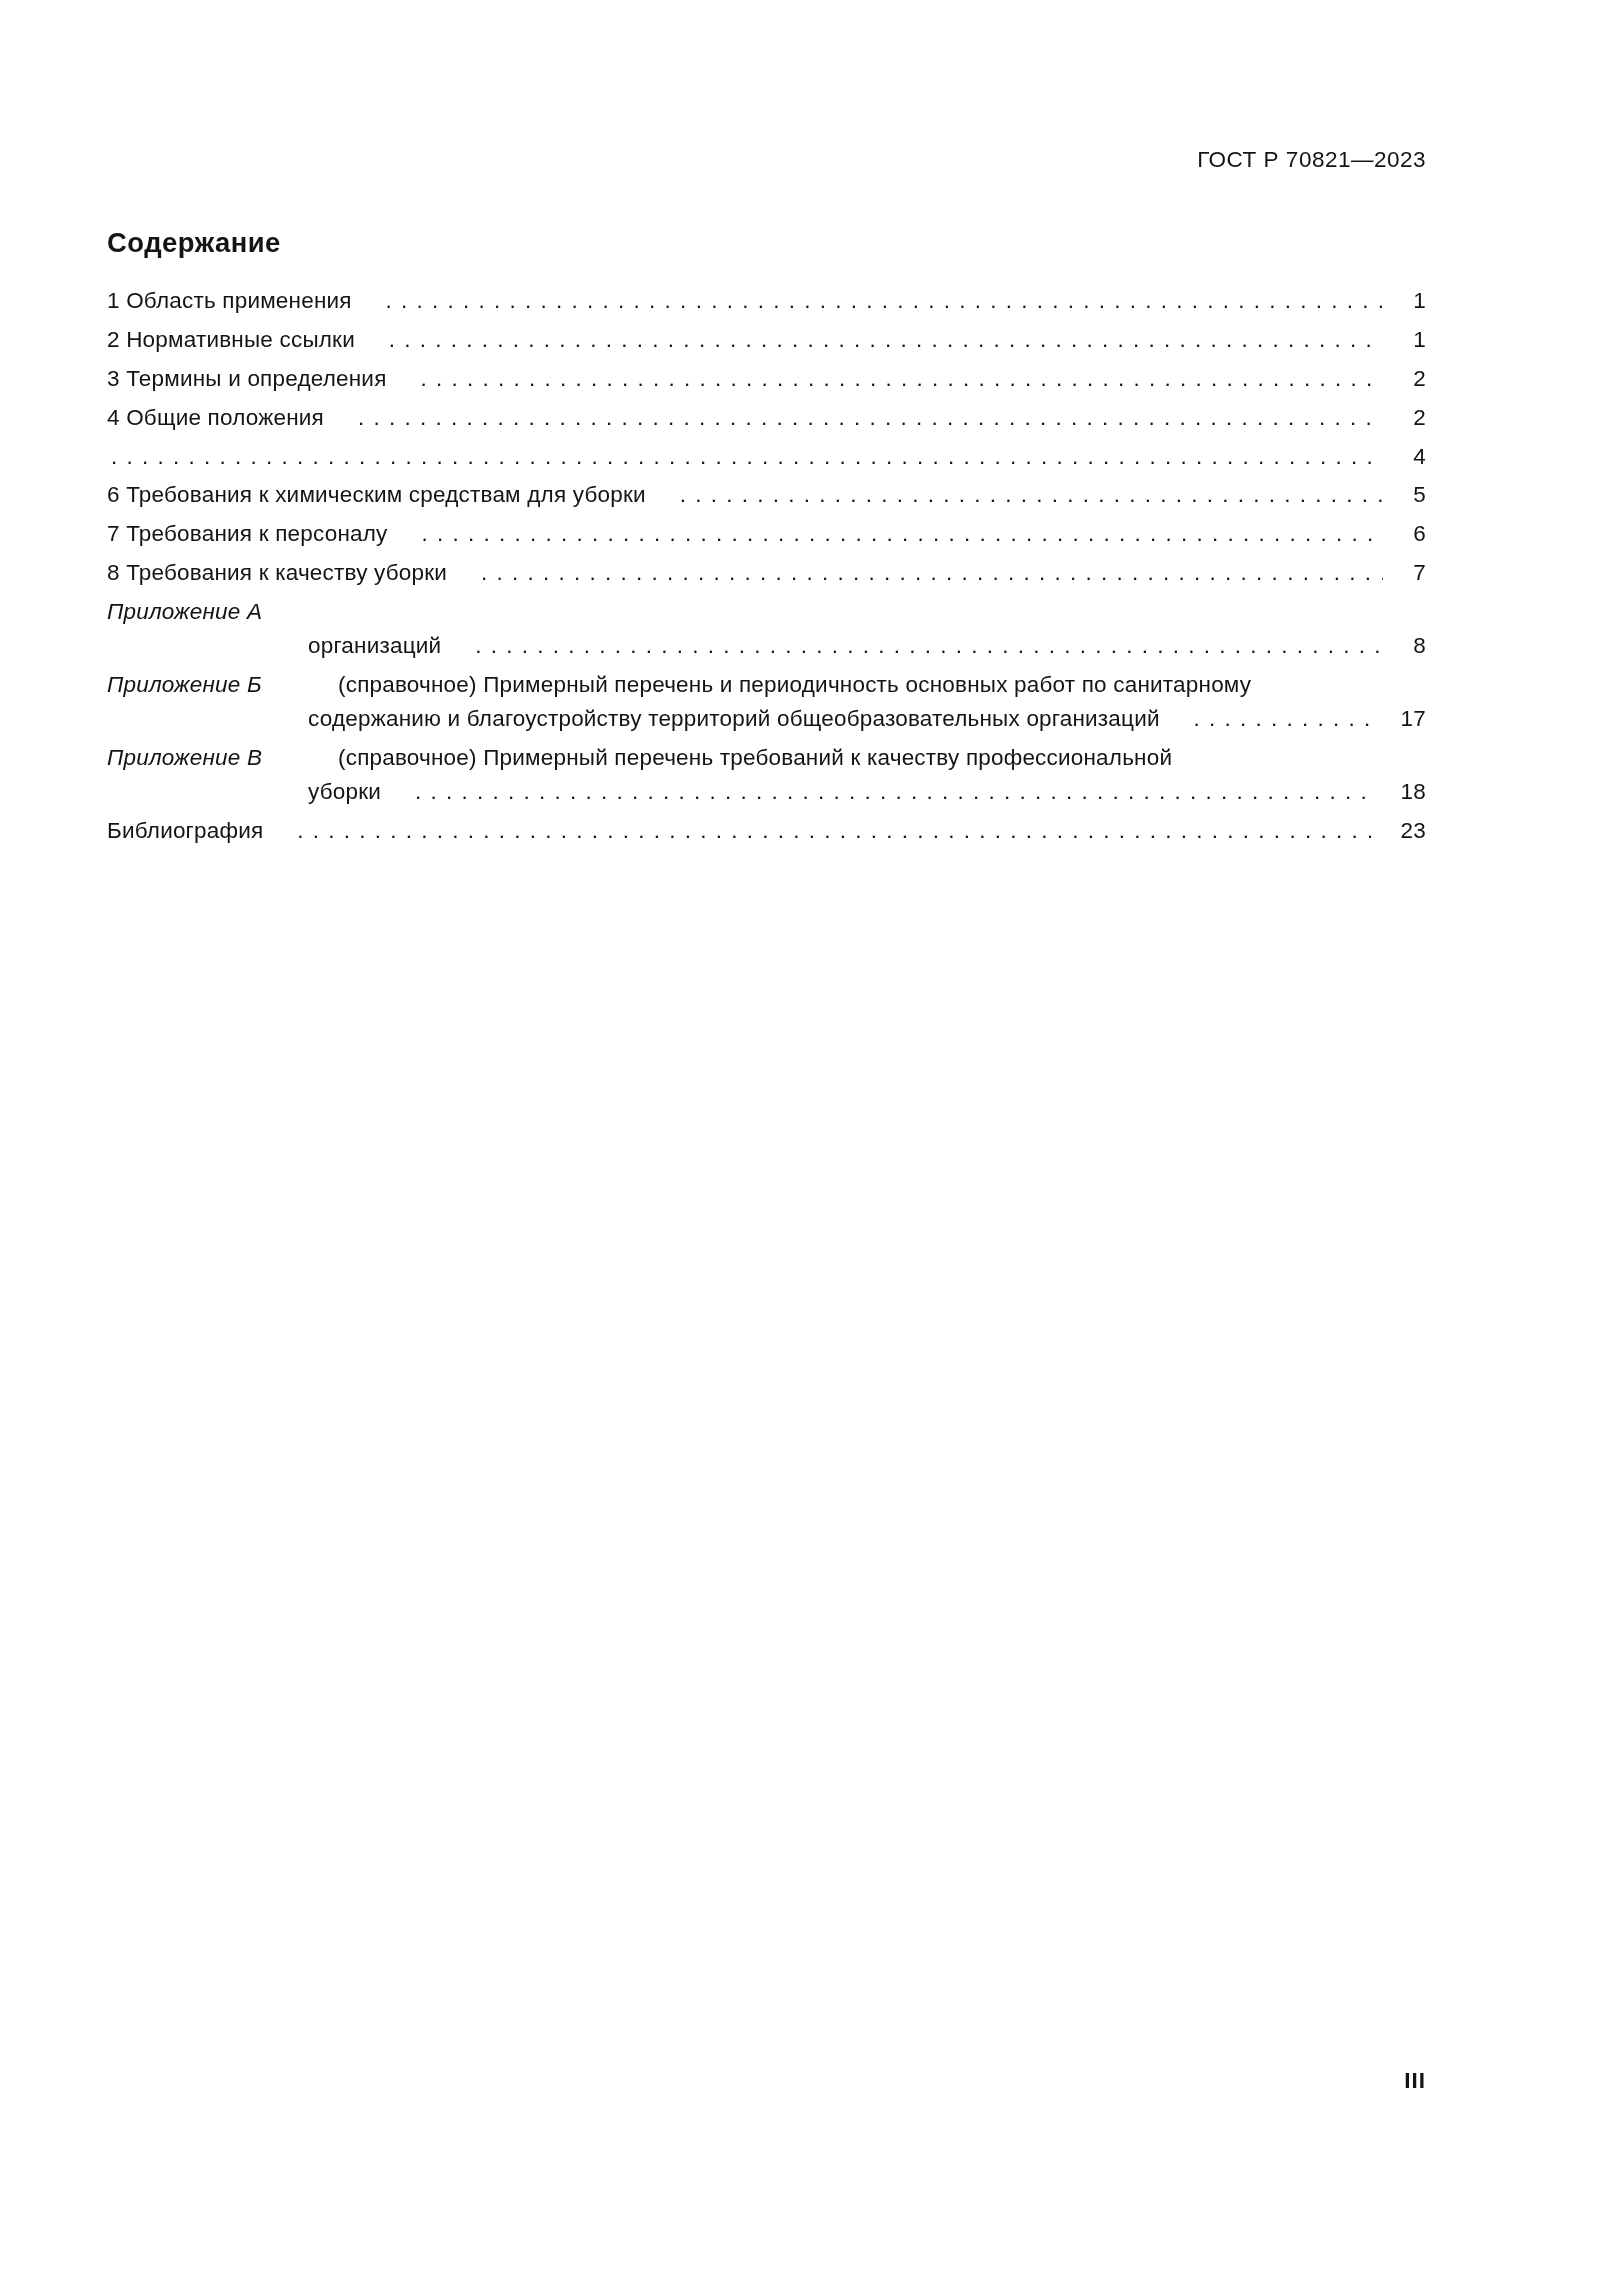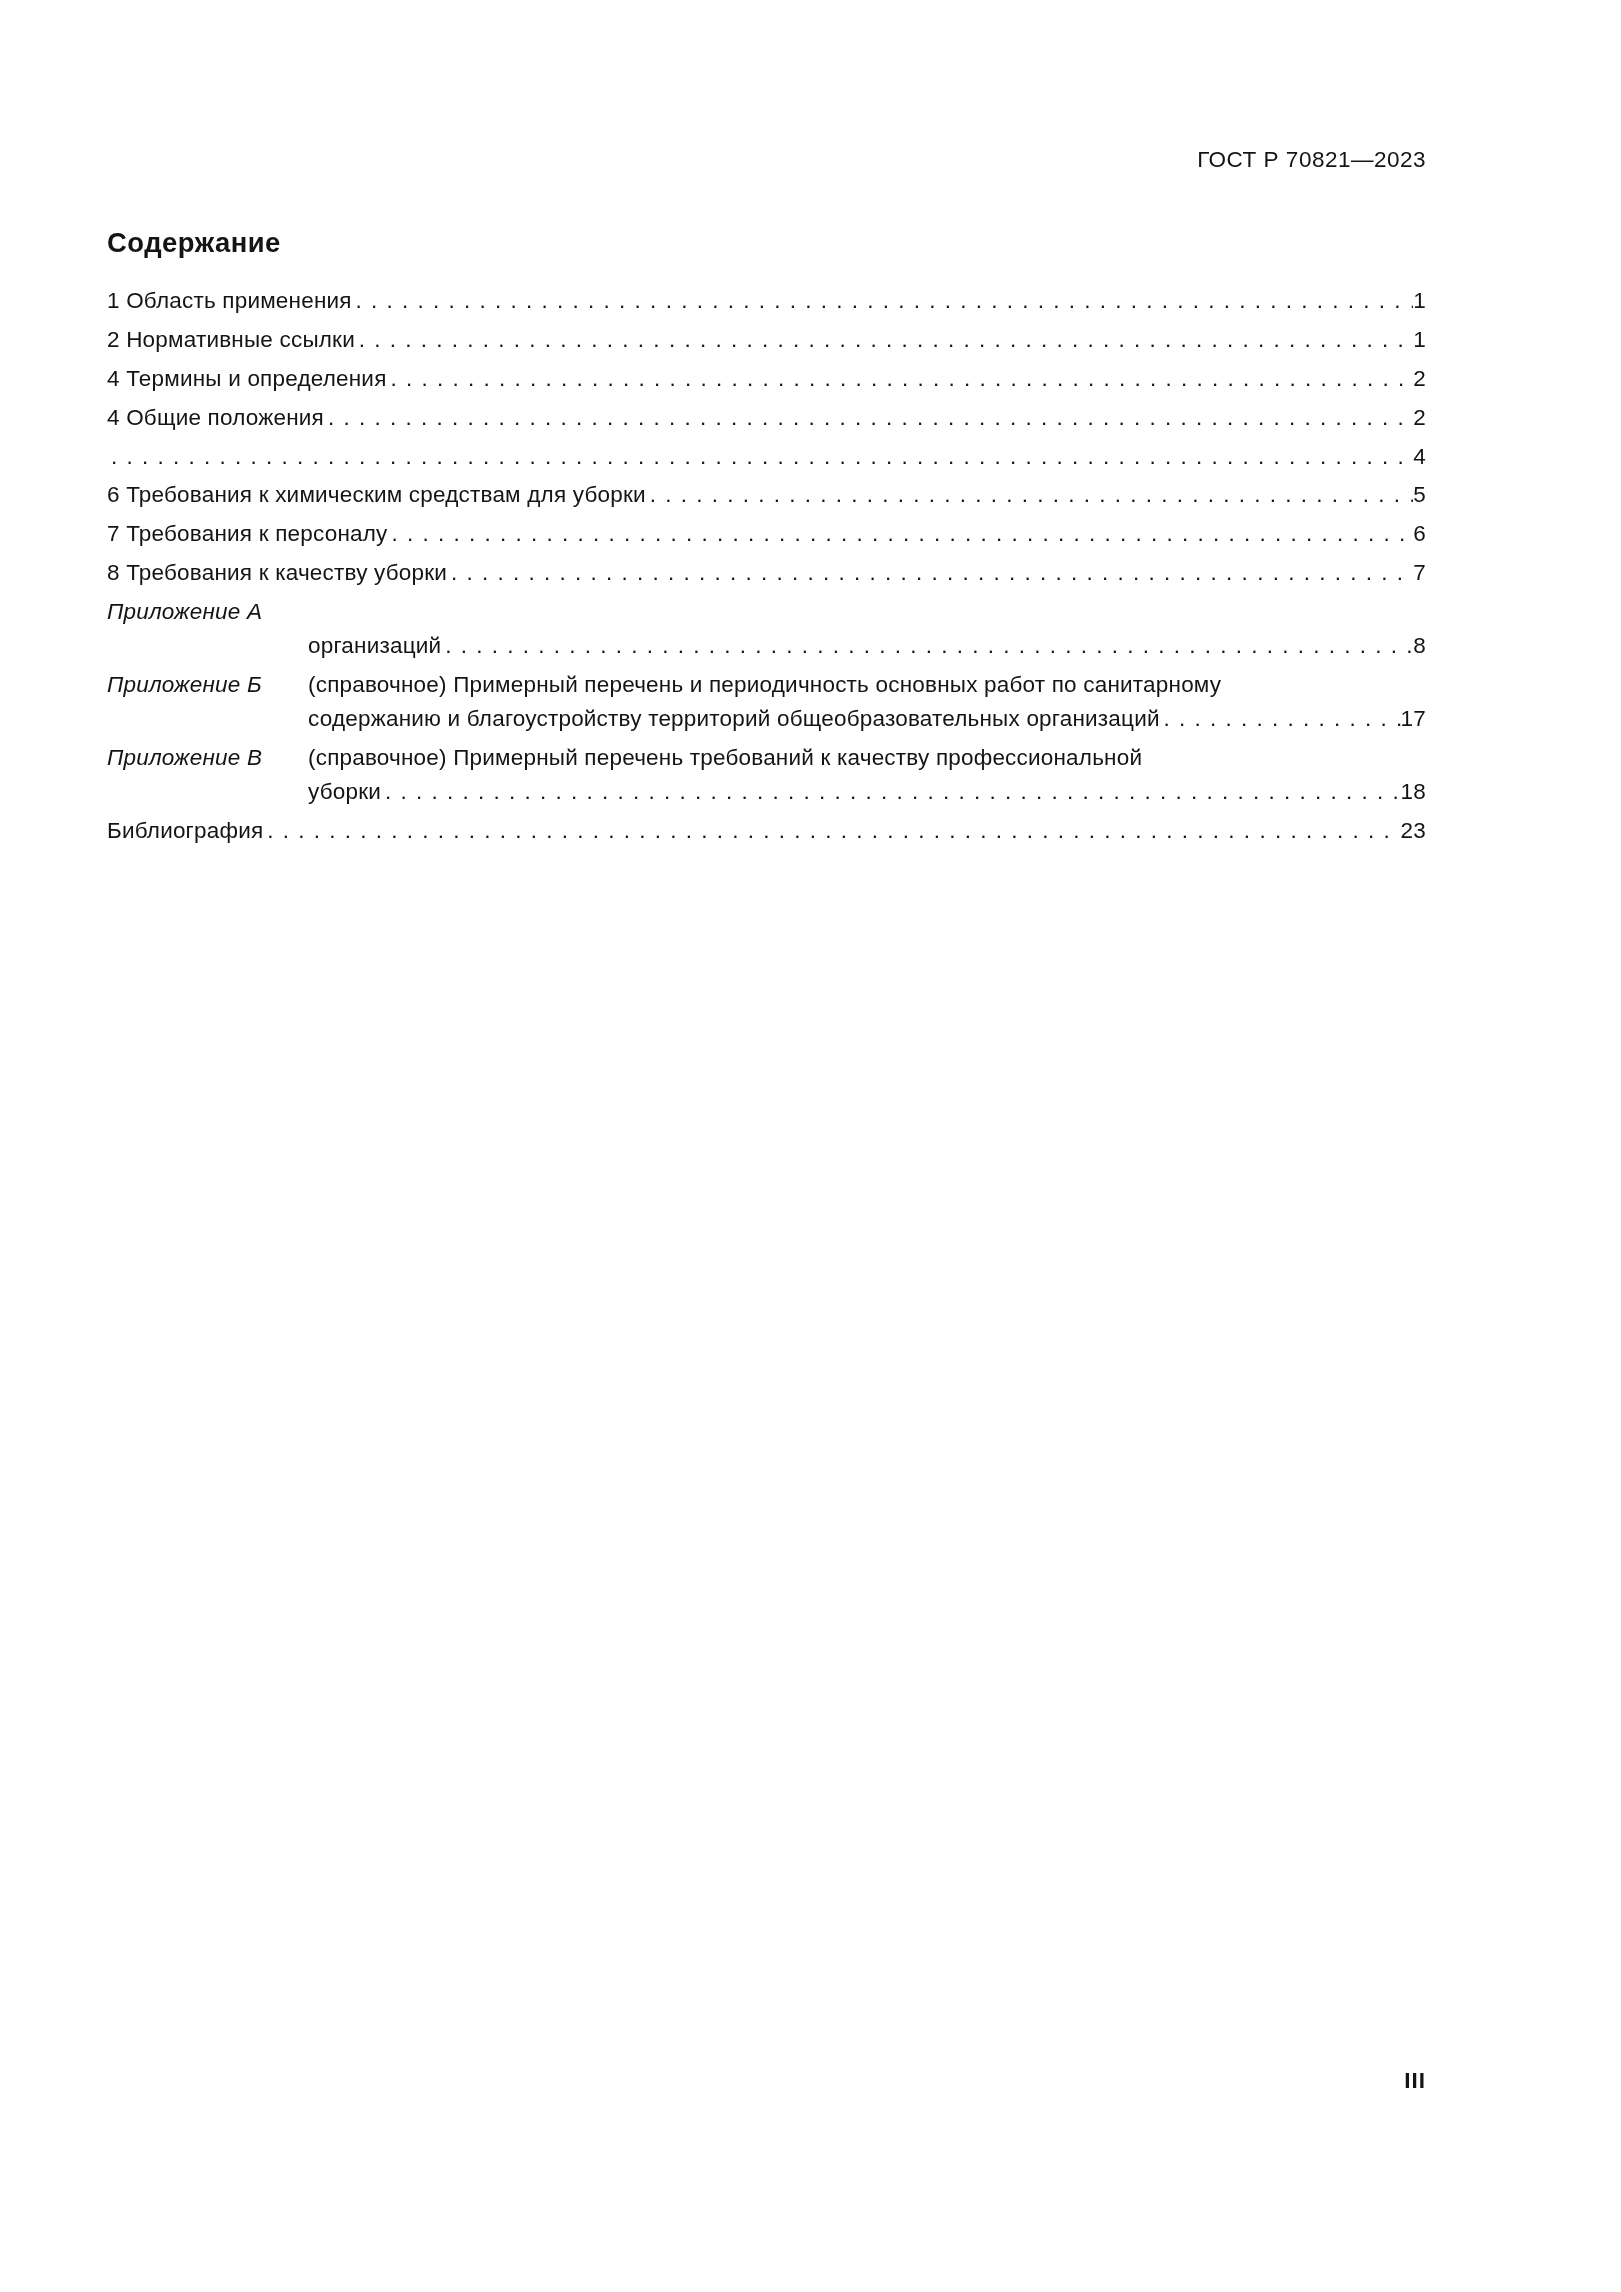--- a/index.html
+++ b/index.html
@@ -36,20 +36,21 @@
     width: 1319px;
     font-size: 22.5px;
     letter-spacing: 0.2px;
   }
   .toc-entry { margin-bottom: 4.9px; }
   .toc-line {
     display: flex;
     align-items: flex-end;
     line-height: 34px;
     white-space: nowrap;
+    gap: 30px;
   }
   .toc-line.indent { padding-left: 201px; }
   .toc-label {
     flex: 0 0 201px;
     display: inline-block;
     font-style: italic;
   }
   .toc-text { flex: 0 0 auto; }
   .dots {
     flex: 1 1 auto;
@@ -92,21 +93,21 @@
   <div class="toc-entry">
     <div class="toc-line">
       <span class="toc-text">2 Нормативные ссылки</span>
       <span class="dots">. . . . . . . . . . . . . . . . . . . . . . . . . . . . . . . . . . . . . . . . . . . . . . . . . . . . . . . . . . . . . . . . . . . . . . . . . . . . . . . . . . . . . . . . . . . . . . . . . . . . . . . . . . . . . . . . . . . . . . . . . . . . . . . . . . . . . . . . . . . . . . . . . . . . . . . . . . . . . . . . </span>
       <span class="toc-page">1</span>
     </div>
   </div>
 
   <div class="toc-entry">
     <div class="toc-line">
-      <span class="toc-text">4 Термины и определения</span>
+      <span class="toc-text">3 Термины и определения</span>
       <span class="dots">. . . . . . . . . . . . . . . . . . . . . . . . . . . . . . . . . . . . . . . . . . . . . . . . . . . . . . . . . . . . . . . . . . . . . . . . . . . . . . . . . . . . . . . . . . . . . . . . . . . . . . . . . . . . . . . . . . . . . . . . . . . . . . . . . . . . . . . . . . . . . . . . . . . . . . . . . . . . . . . . </span>
       <span class="toc-page">2</span>
     </div>
   </div>
 
   <div class="toc-entry">
     <div class="toc-line">
       <span class="toc-text">4 Общие положения</span>
       <span class="dots">. . . . . . . . . . . . . . . . . . . . . . . . . . . . . . . . . . . . . . . . . . . . . . . . . . . . . . . . . . . . . . . . . . . . . . . . . . . . . . . . . . . . . . . . . . . . . . . . . . . . . . . . . . . . . . . . . . . . . . . . . . . . . . . . . . . . . . . . . . . . . . . . . . . . . . . . . . . . . . . . </span>
       <span class="toc-page">2</span>

